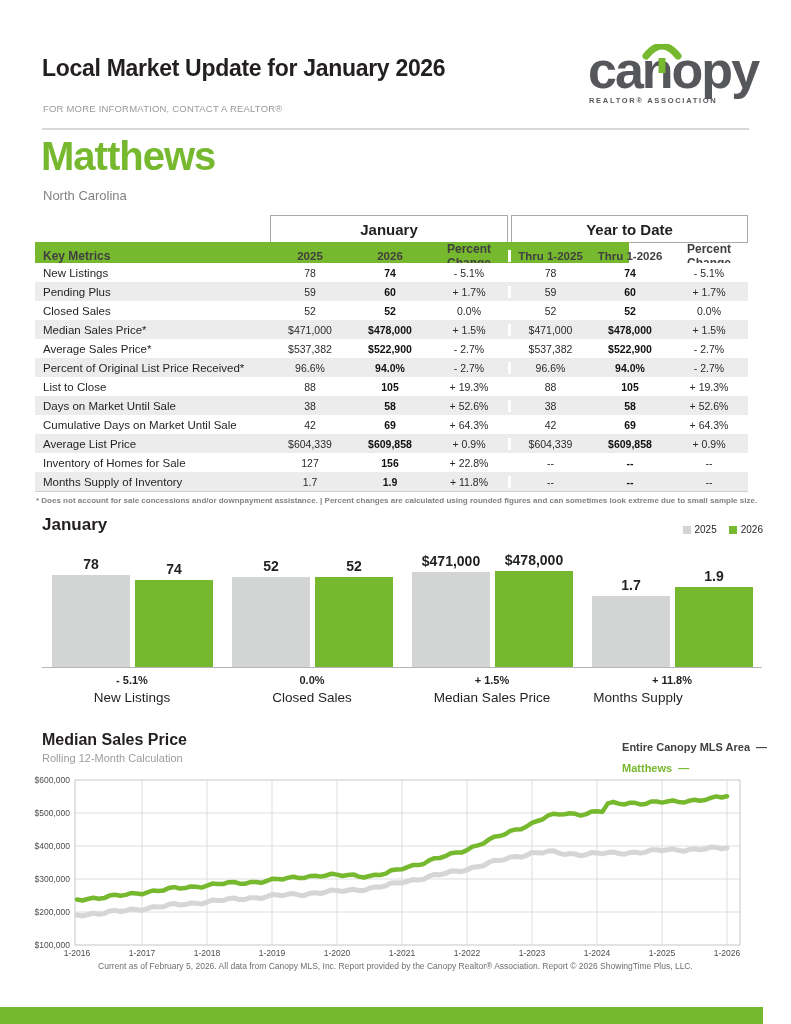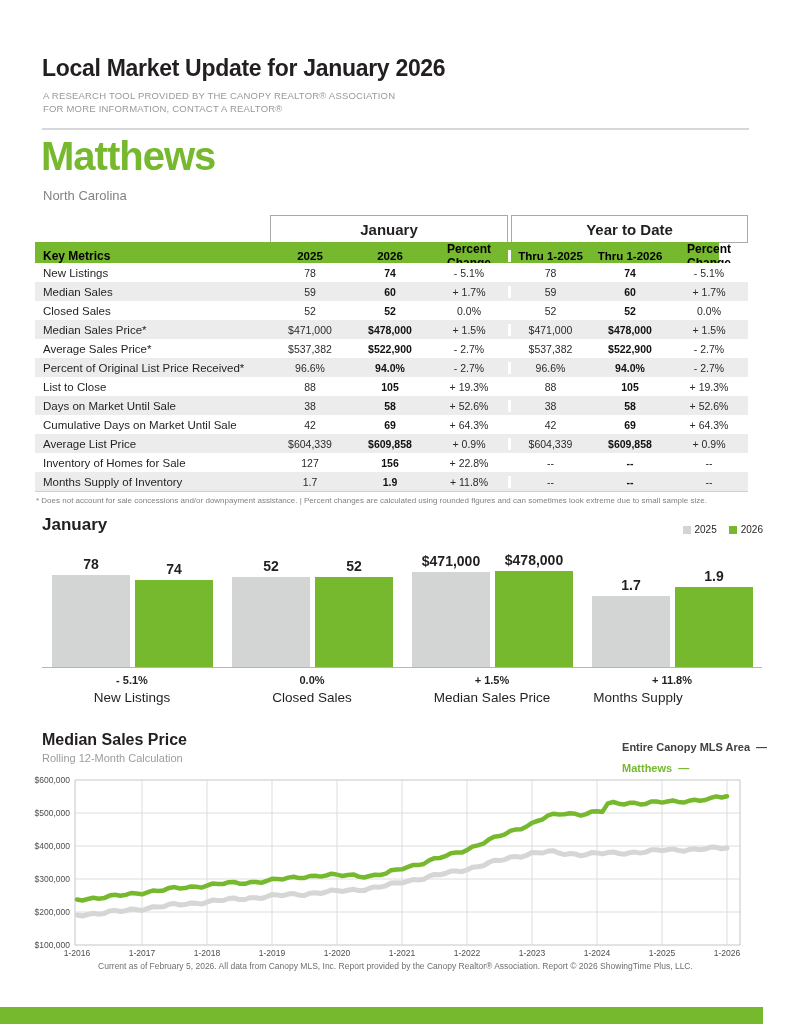--- a/index.html
+++ b/index.html
@@ -18,33 +18,33 @@
   
   .loc-name{left:41px;top:134px;font-size:40px;font-weight:bold;color:#76b82e;letter-spacing:-1px;}
   .loc-state{left:43px;top:188px;font-size:13px;color:#808285;}
 
   
   .tbl{left:35px;top:215px;width:713px;}
   .grp-box{position:absolute;top:0;height:26px;border:1px solid #a7a9ac;background:#fff;
            display:flex;align-items:center;justify-content:center;font-size:15px;font-weight:bold;}
   .grp-jan{left:235px;width:236px;}
   .grp-ytd{left:476px;width:235px;}
-  .hdr-row{position:absolute;top:27px;left:0;width:684px;height:21px;background:#76b82e;color:#000000;
+  .hdr-row{position:absolute;top:27px;left:0;width:594px;height:21px;background:#76b82e;color:#404040;
            display:grid;grid-template-columns:235px 80px 80px 78px 82px 80px 78px;align-items:center;}
   .hdr-row .c{text-align:center;font-weight:bold;font-size:11.5px;}
   .hdr-row .c.small{font-size:12px;}
   .hdr-row .lbl{text-align:left;padding-left:8px;font-size:12px;font-weight:bold;}
   .hdr-row .sep, .trow .sep{border-left:3px solid #fff;}
   .tbody{position:absolute;top:48px;left:0;width:713px;border-bottom:1px solid #cfd1d2;}
   .trow{display:grid;grid-template-columns:235px 80px 80px 78px 82px 80px 78px;height:19px;align-items:center;background:#fff;}
   .trow.stripe{background:#ececec;}
   .trow .lbl{text-align:left;padding-left:8px;font-size:11.5px;}
   .trow .c{text-align:center;font-size:10.5px;color:#2a2a2a;}
   .trow .c.b{font-weight:bold;color:#111;}
-  .footnote{left:36px;top:496px;font-size:8px;color:#808285;}
+  .footnote{left:36px;top:496px;font-size:8px;color:#808285;font-weight:bold;}
 
   
   .bar-title{left:42px;top:515px;font-size:17px;font-weight:bold;}
   .bar-legend{right:28px;top:524px;font-size:10px;display:flex;gap:12px;align-items:center;}
   .lg-sq{display:inline-block;width:8px;height:8px;margin-right:4px;vertical-align:-1px;}
   .baseline{left:42px;top:667px;width:720px;height:1px;background:#b3b5b7;}
   .bar{position:absolute;width:78px;}
   .bar.gray{background:#d2d5d3;}
   .bar.green{background:#76b82e;}
   .bar-val{position:absolute;width:78px;text-align:center;font-size:14px;font-weight:bold;}
@@ -63,23 +63,30 @@
   
   .footer{left:0;top:961px;width:791px;text-align:center;font-size:8.5px;color:#6d6e71;}
   .bottom-bar{left:0;top:1007px;width:763px;height:17px;background:#76b82e;}
 </style>
 </head>
 <body>
 
 <div id="page">
 
   <div class="abs report-title">Local Market Update for January 2026</div>
-  <div class="abs report-sub" style="top:90px;">A RESEARCH TOOL PROVIDED BY THE CANOPY REALTOR® ASSOCIATION</div>
   <div class="abs report-sub" style="top:103px;">FOR MORE INFORMATION, CONTACT A REALTOR®</div>
 
+  <div class="abs logo">
+    <svg width="200" height="62" viewBox="0 0 200 62">
+      <text x="0" y="44" font-size="52" font-weight="bold" fill="#56575b" letter-spacing="-2">canopy</text>
+      <path d="M 58 12 Q 74 -8 90 12" fill="none" stroke="#76b82e" stroke-width="7" stroke-linecap="round"></path>
+      <rect x="70.5" y="14" width="7" height="15" fill="#76b82e"></rect>
+      <text x="1" y="59" font-size="7.5" font-weight="bold" fill="#56575b" letter-spacing="1.7">REALTOR® ASSOCIATION</text>
+    </svg>
+  </div>
 
   <div class="abs rule"></div>
 
   <div class="abs loc-name">Matthews</div>
   <div class="abs loc-state">North Carolina</div>
 
   <div class="abs tbl" style="height:280px;">
     <div class="grp-box grp-jan">January</div>
     <div class="grp-box grp-ytd">Year to Date</div>
     <div class="hdr-row">
@@ -95,21 +102,21 @@
         <div class="trow">
           <div class="lbl">New Listings</div>
           <div class="c">78</div>
           <div class="c b">74</div>
           <div class="c">- 5.1%</div>
           <div class="c sep">78</div>
           <div class="c b">74</div>
           <div class="c">- 5.1%</div>
         </div>
         <div class="trow stripe">
-          <div class="lbl">Median Sales</div>
+          <div class="lbl">Pending Plus</div>
           <div class="c">59</div>
           <div class="c b">60</div>
           <div class="c">+ 1.7%</div>
           <div class="c sep">59</div>
           <div class="c b">60</div>
           <div class="c">+ 1.7%</div>
         </div>
         <div class="trow">
           <div class="lbl">Closed Sales</div>
           <div class="c">52</div>

